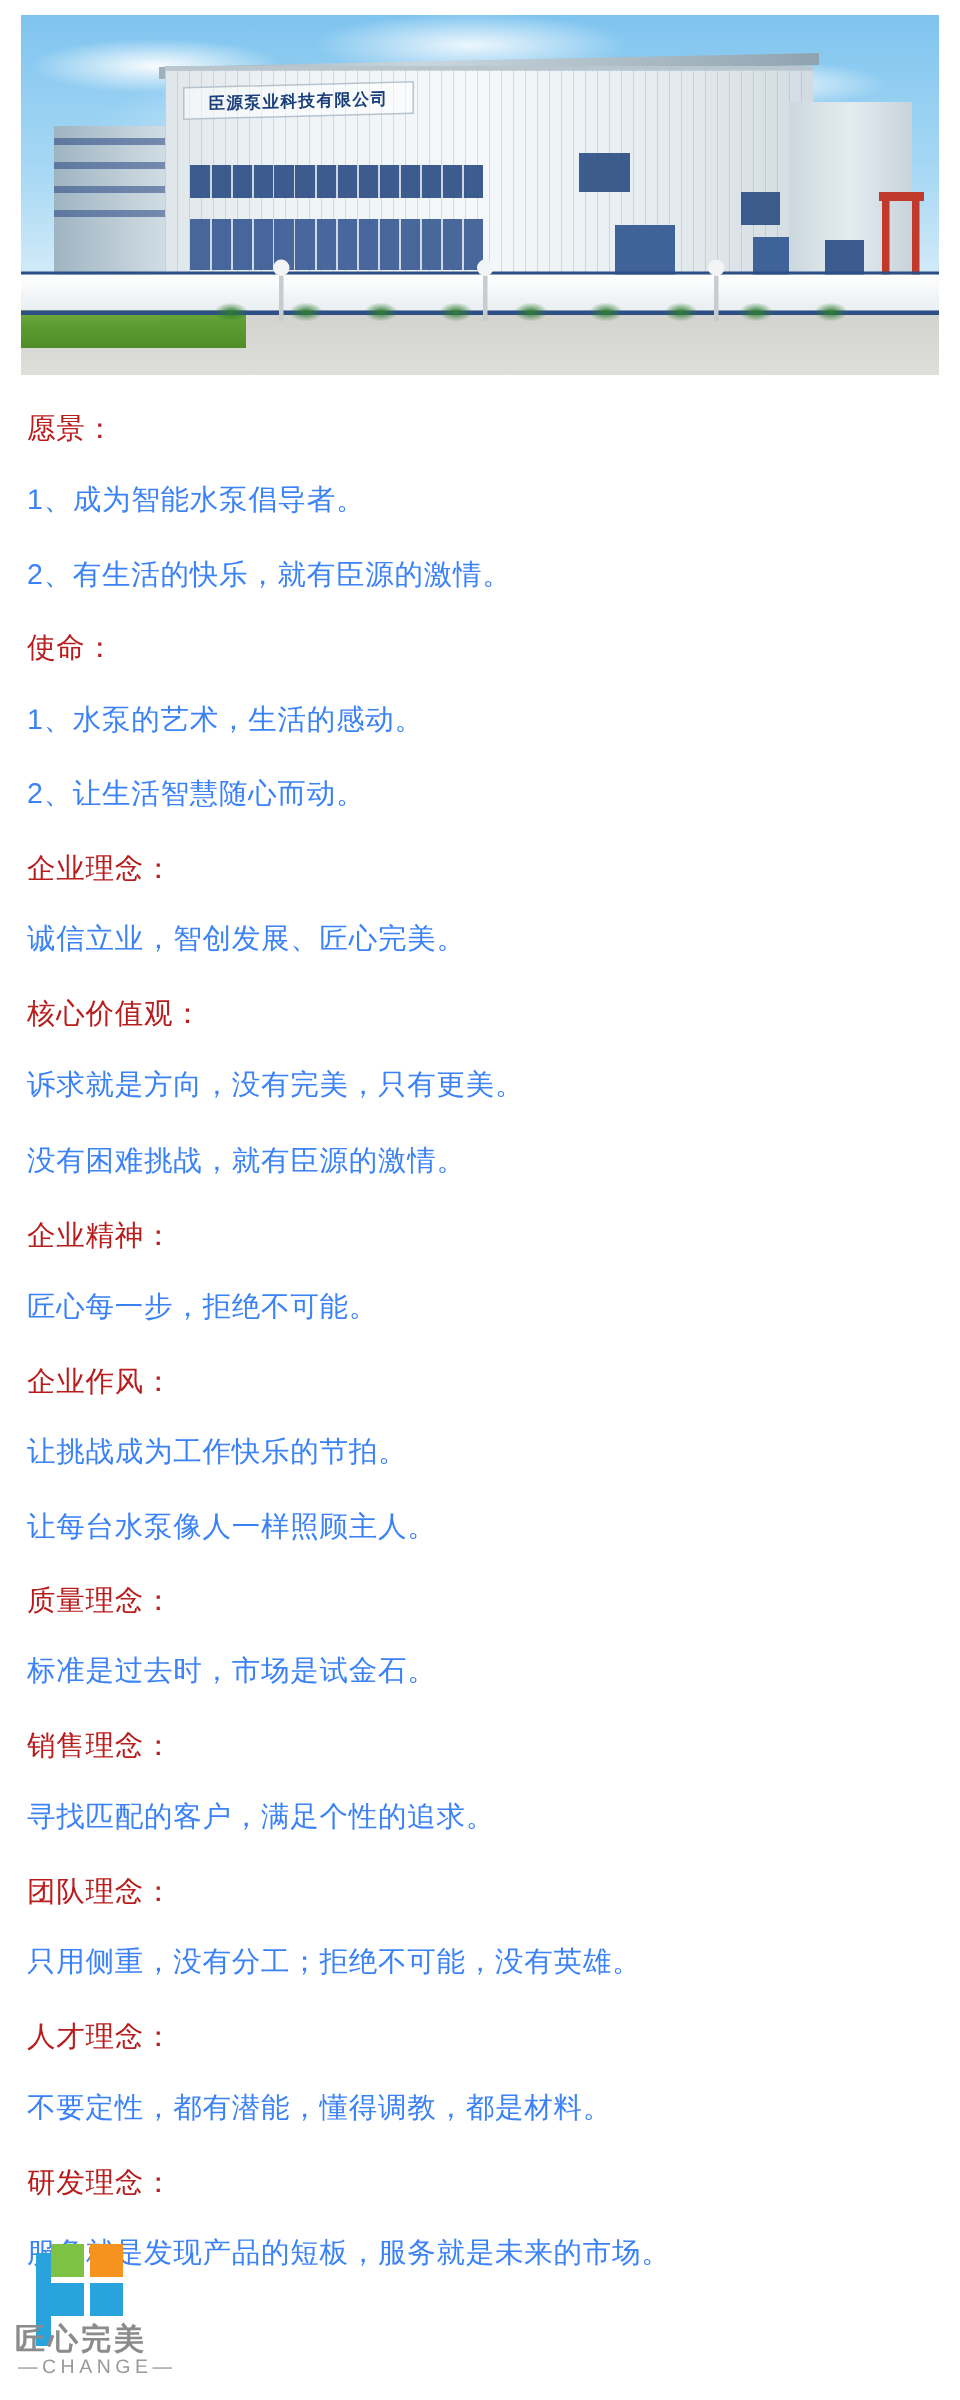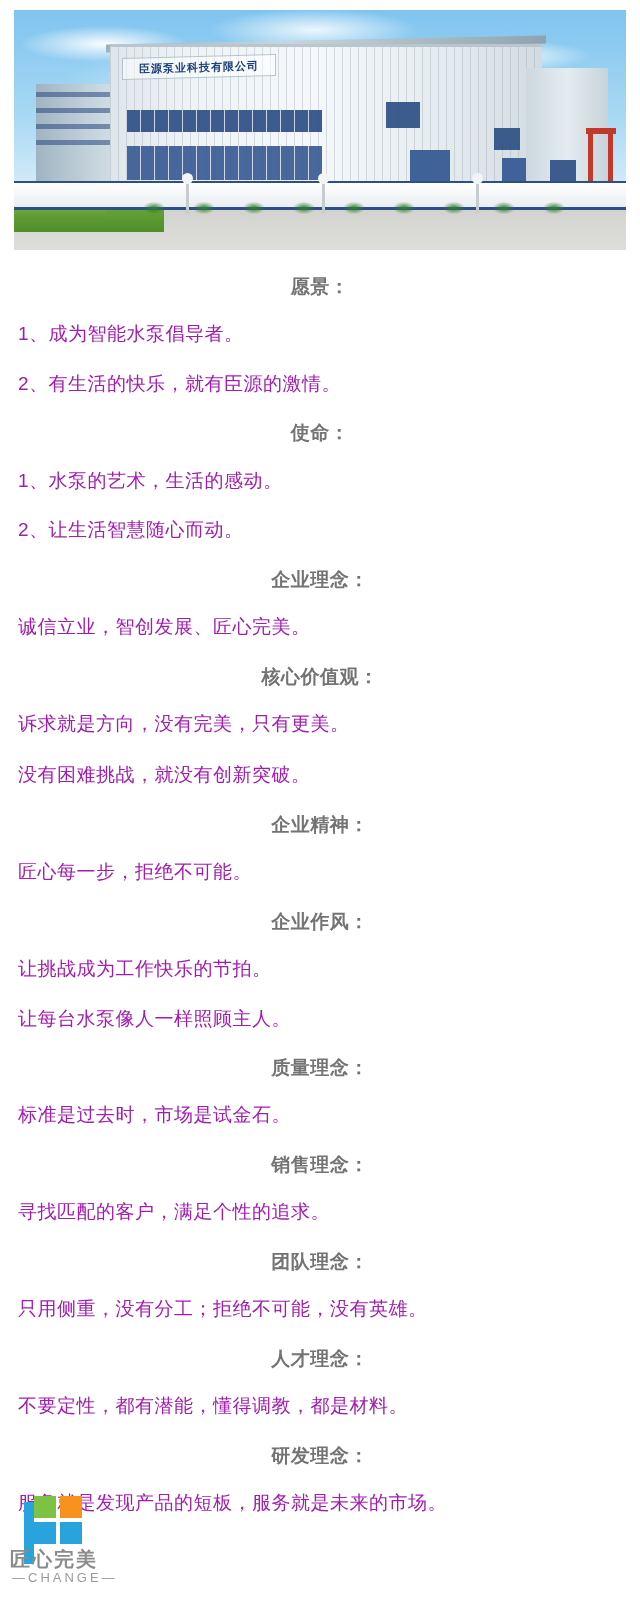--- a/index.html
+++ b/index.html
@@ -194,29 +194,28 @@
   .lamp.l3 { left: 462px; }
 
   
   .content {
     padding: 22px 18px 0 18px;
   }
   .line {
     font-size: 19px;
     line-height: 1.55;
     margin: 0 0 22px 0;
-    color: #a21caf;
+    color: #3b82f6;
     letter-spacing: 0.5px;
     white-space: nowrap;
   }
   .line.heading {
-    font-weight: bold;
-    color: #737373;
+    font-weight: normal;
+    color: #b91c1c;
     margin-bottom: 18px;
-    text-align: center;
   }
   .line.sub {
     margin-bottom: 20px;
   }
   .line.tight {
   }
 
   
   .watermark {
     position: absolute;
@@ -312,21 +311,21 @@
 
   <p class="line heading">使命：</p>
   <p class="line sub">1、水泵的艺术，生活的感动。</p>
   <p class="line sub">2、让生活智慧随心而动。</p>
 
   <p class="line heading">企业理念：</p>
   <p class="line sub">诚信立业，智创发展、匠心完美。</p>
 
   <p class="line heading">核心价值观：</p>
   <p class="line tight">诉求就是方向，没有完美，只有更美。</p>
-  <p class="line sub">没有困难挑战，就没有创新突破。</p>
+  <p class="line sub">没有困难挑战，就有臣源的激情。</p>
 
   <p class="line heading">企业精神：</p>
   <p class="line sub">匠心每一步，拒绝不可能。</p>
 
   <p class="line heading">企业作风：</p>
   <p class="line sub">让挑战成为工作快乐的节拍。</p>
 
   <p class="line sub">让每台水泵像人一样照顾主人。</p>
 
   <p class="line heading">质量理念：</p>

